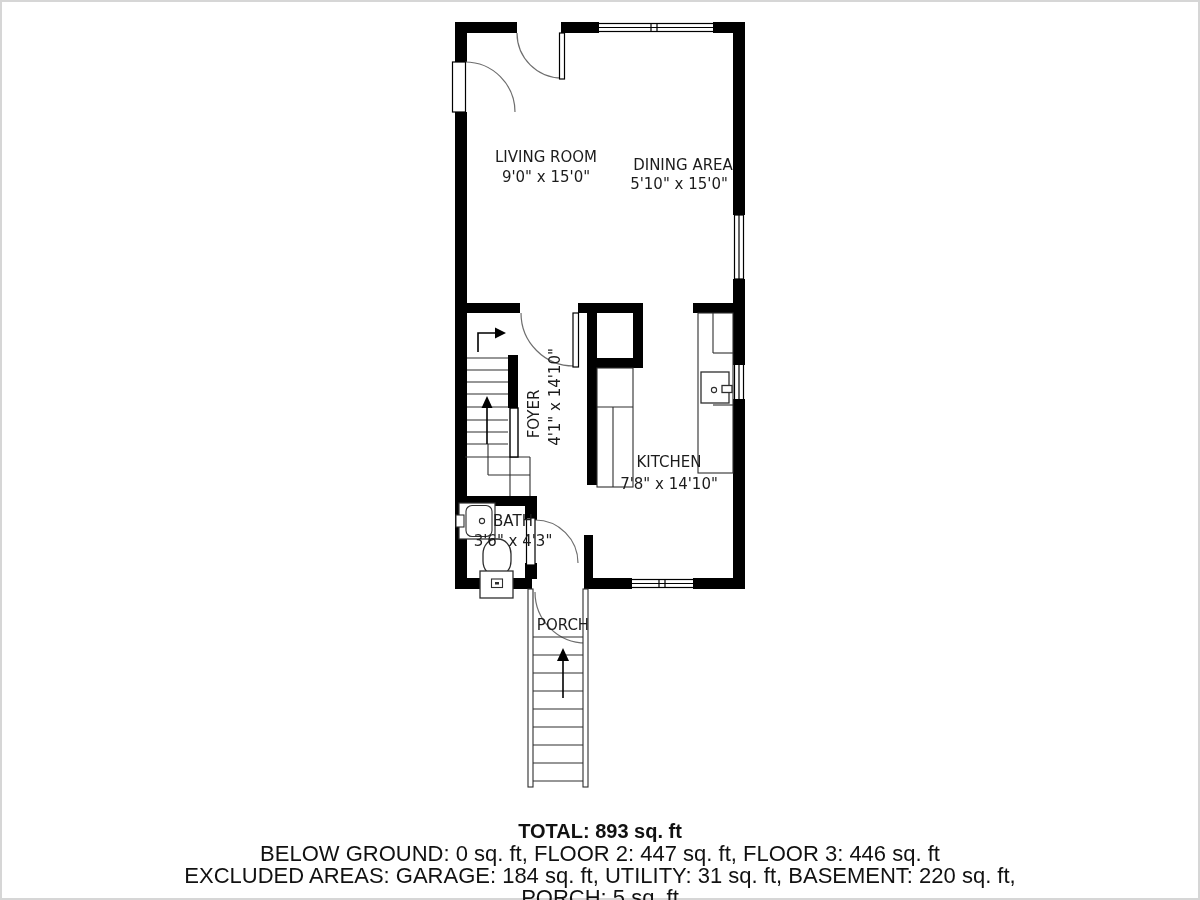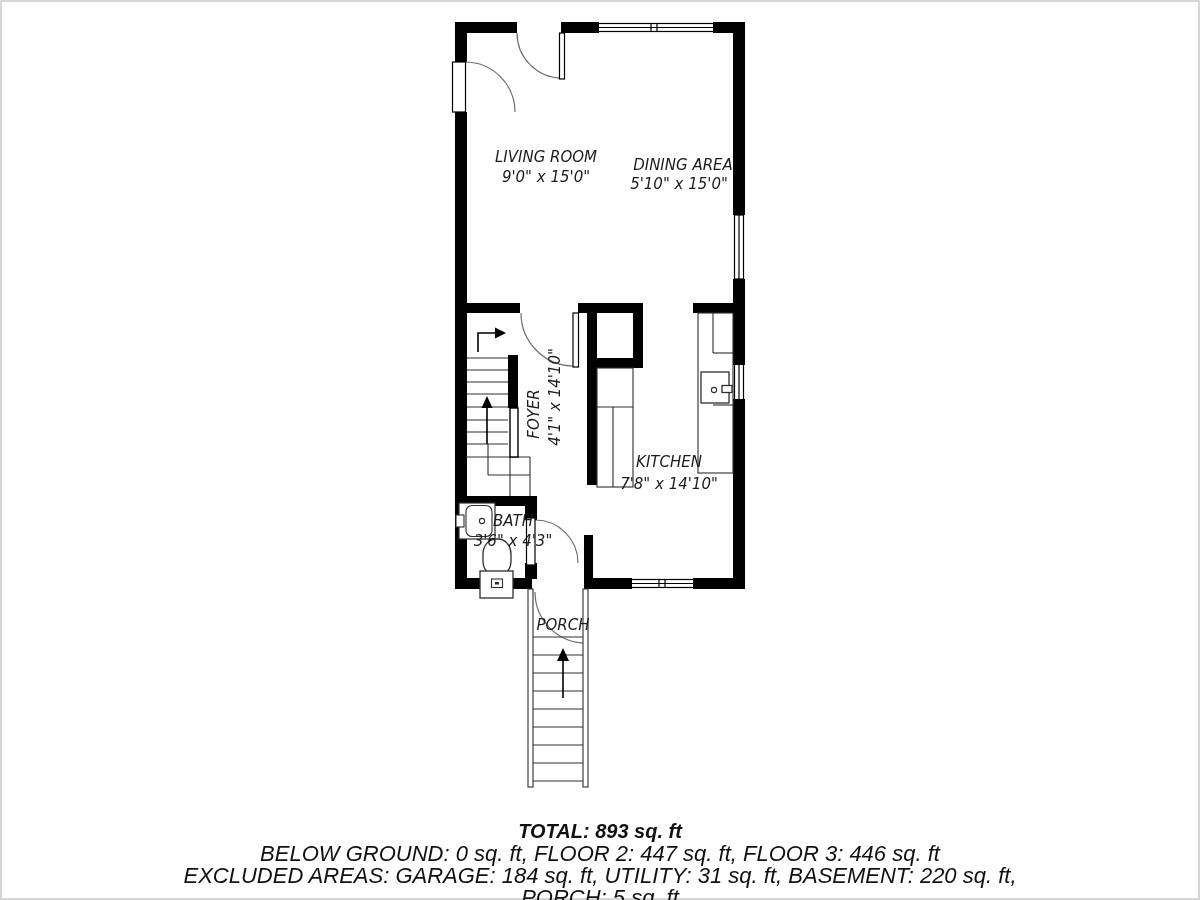--- a/index.html
+++ b/index.html
@@ -1,19 +1,19 @@
 <!DOCTYPE html>
 <html><head>
 <meta charset="utf-8">
 <style>
   html,body{margin:0;padding:0;background:#fff;}
   .canvas{
     position:relative;width:1200px;height:900px;background:#ffffff;
     box-shadow:inset 0 0 0 2px #d6d6d6;
-    font-family:"DejaVu Sans",sans-serif;overflow:hidden;font-style:italic;
+    font-family:"DejaVu Sans",sans-serif;overflow:hidden;
   }
   .plan-svg{position:absolute;left:0;top:0;}
   svg text{fill:#1c1c1c;font-family:"DejaVu Sans",sans-serif;}
   .room-name{font-size:15px;}
   .room-dim{font-size:15px;}
   .footer{
     position:absolute;left:0;top:820px;width:1200px;text-align:center;
     font-family:"Liberation Sans","DejaVu Sans",sans-serif;color:#111;
   }
   .footer .total{font-size:20px;font-weight:bold;line-height:23px;}

